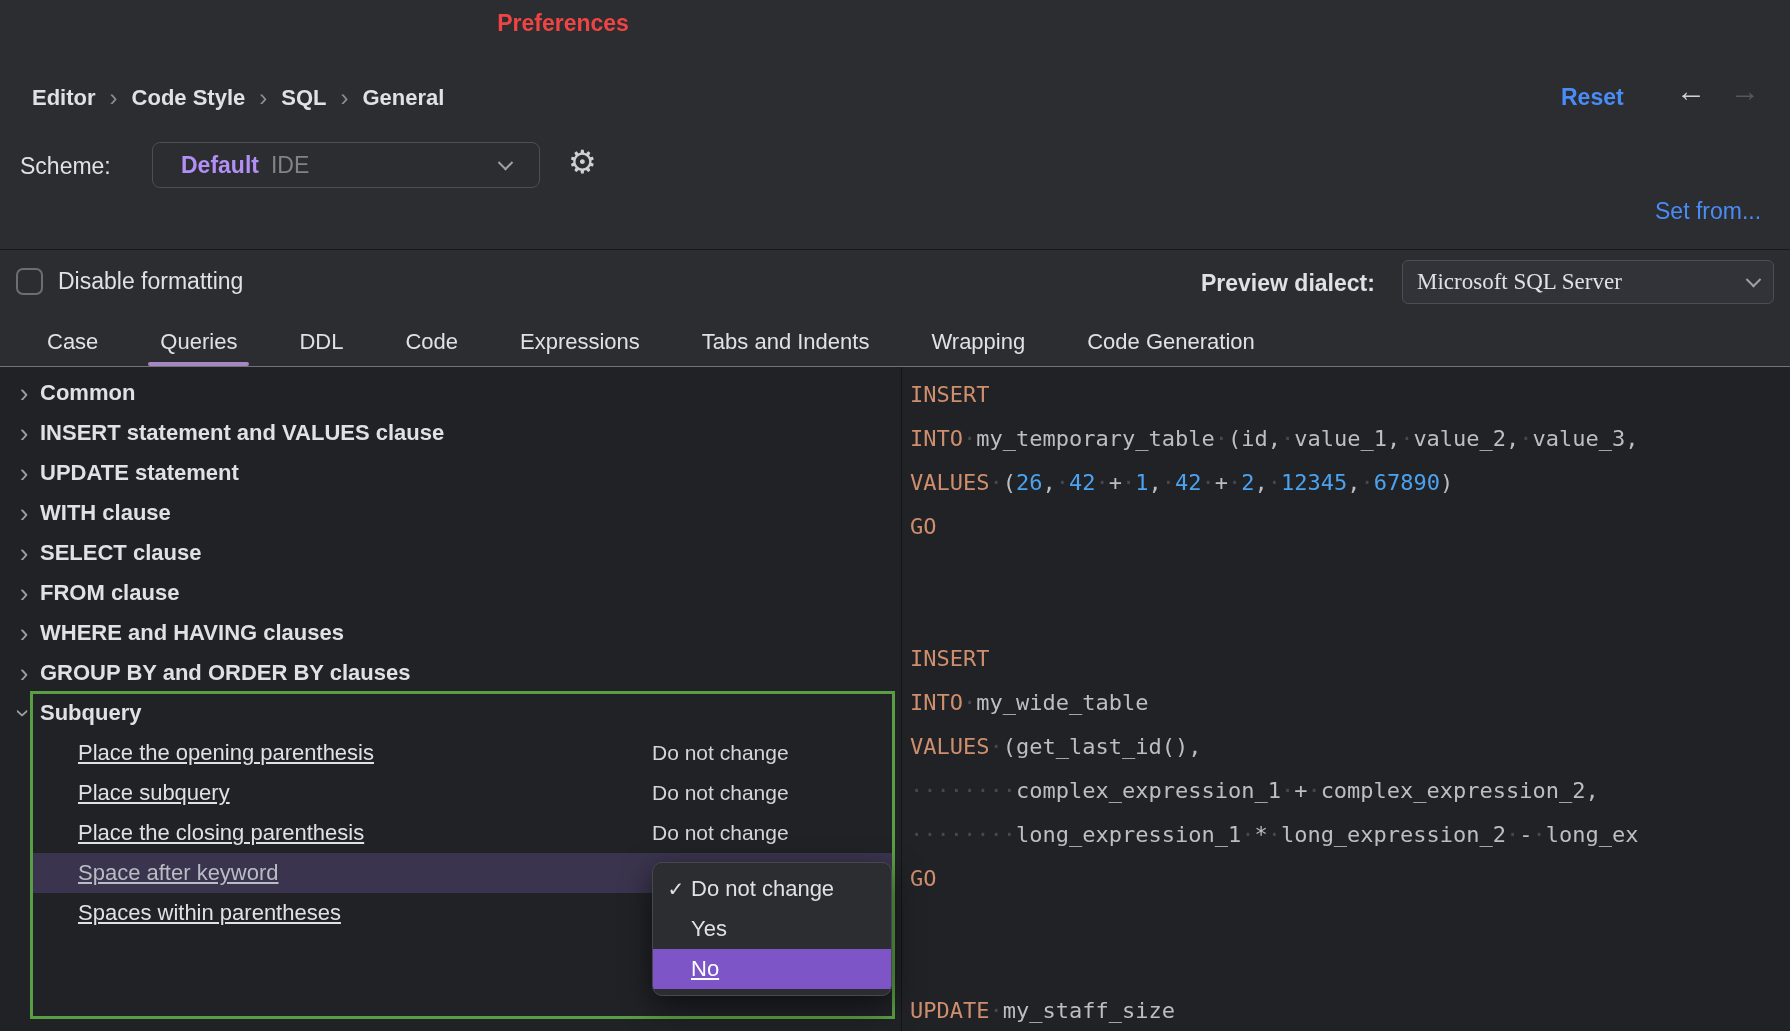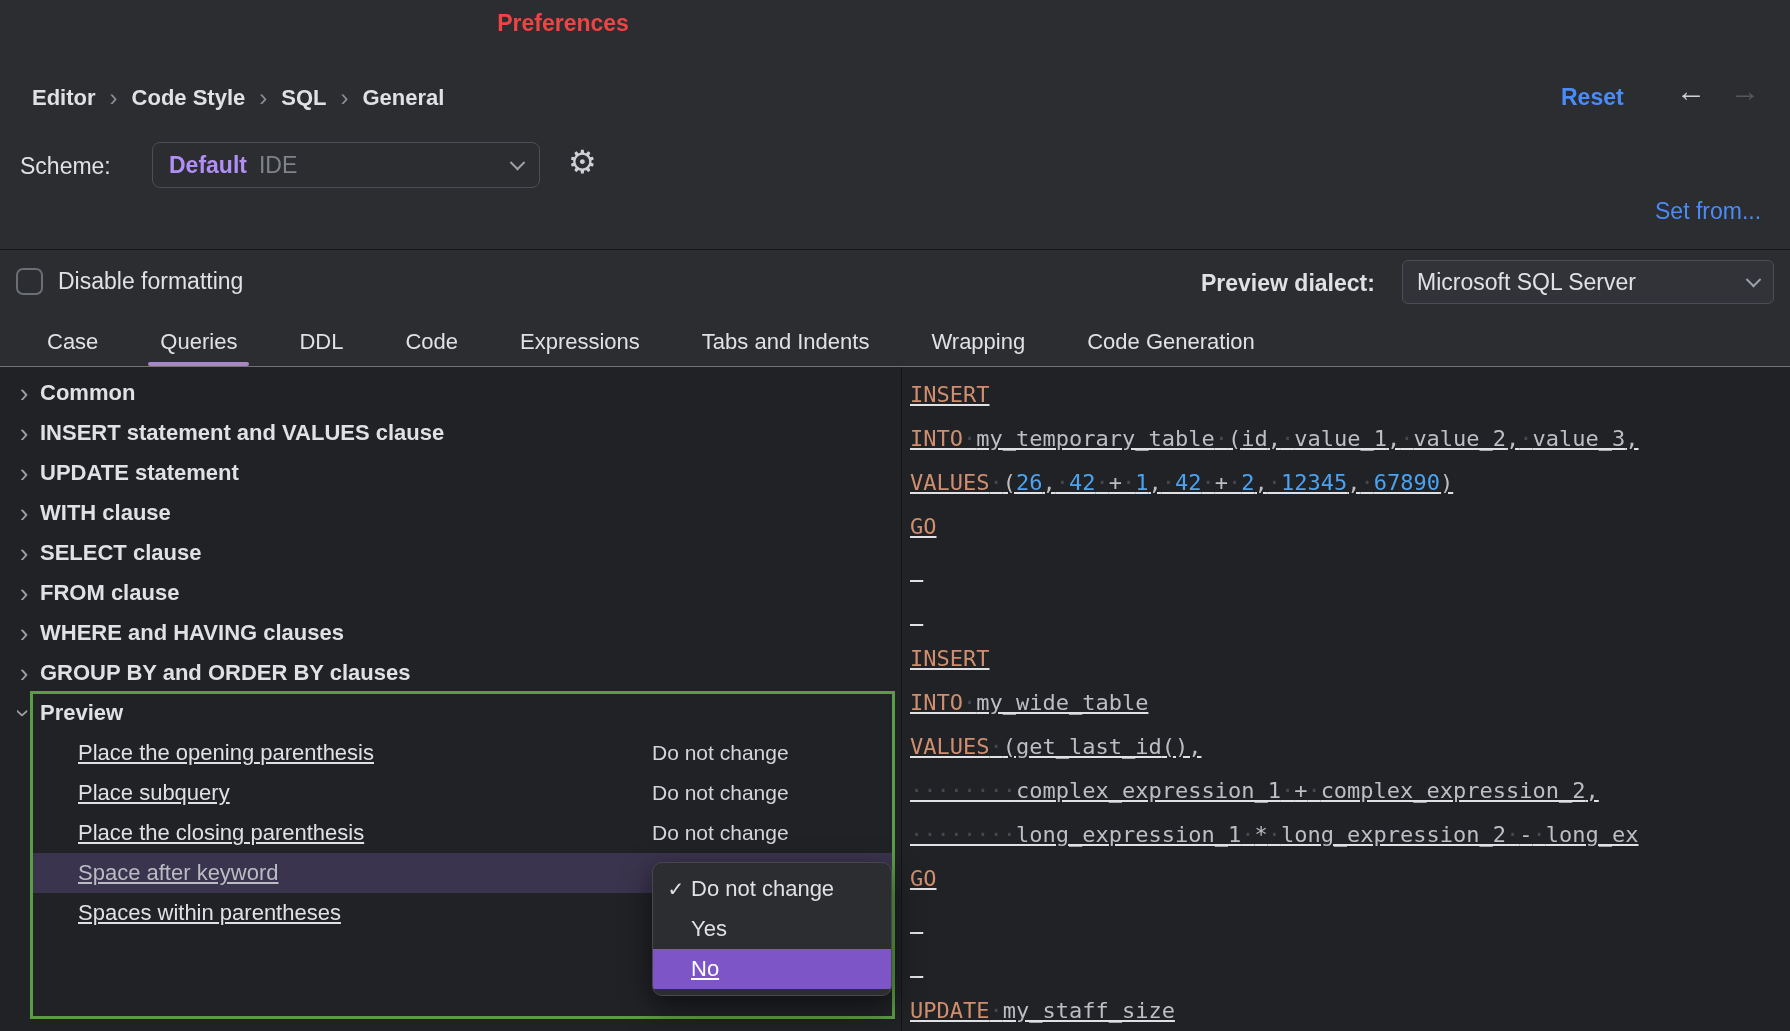--- a/index.html
+++ b/index.html
@@ -19,37 +19,37 @@
   .crumbs { position:absolute; left:32px; top:84px; display:flex; align-items:center; font-size:22px; font-weight:700; }
   .crumb { cursor:pointer; }
   .crumb-sep { color:#8a8d93; font-weight:400; margin:0 14px; font-size:24px; }
   .reset-link { position:absolute; left:1561px; top:84px; font-size:23px; font-weight:600; color:var(--accent-blue); cursor:pointer; }
   .nav-back { position:absolute; left:1676px; top:74px; font-size:30px; color:#cfd2d7; cursor:pointer; }
   .nav-fwd  { position:absolute; left:1730px; top:74px; font-size:30px; color:#55585e; cursor:pointer; }
 
   .scheme-label { position:absolute; left:20px; top:153px; font-size:23px; }
   .scheme-select { position:absolute; left:152px; top:142px; width:388px; height:46px;
                    border:1px solid #4c4e55; border-radius:8px; background:#2b2d30;
-                   display:flex; align-items:center; padding:0 16px; cursor:pointer; }
+                   display:flex; align-items:center; padding:0 28px; cursor:pointer; }
   .scheme-value { color:var(--scheme-value); font-weight:600; font-size:23px; }
   .scheme-target { color:#80838a; font-size:23px; margin-left:12px; }
   .chev-down { width:11px; height:11px; border-right:2px solid #9da0a8; border-bottom:2px solid #9da0a8;
                transform:rotate(45deg) translate(-2px,-2px); margin-left:auto; }
   .gear-btn { position:absolute; left:568px; top:146px; font-size:32px; color:#ced0d6; cursor:pointer; line-height:1; }
   .setfrom-link { position:absolute; left:1655px; top:198px; font-size:23px; color:var(--accent-blue); cursor:pointer; }
 
   
   .midbar { position:relative; height:117px; background:#2b2d30; border-bottom:1px solid #737373; }
   .cb-box { position:absolute; left:16px; top:18px; width:27px; height:27px;
             border:2px solid #6b6e75; border-radius:7px; background:transparent; cursor:pointer; }
   .cb-label { position:absolute; left:58px; top:18px; font-size:23px; line-height:27px; cursor:pointer; }
   .dialect-label { position:absolute; left:1201px; top:20px; font-size:23px;font-weight:bold; }
   .dialect-select { position:absolute; left:1402px; top:10px; width:372px; height:44px;
                     background:#313338; border:1px solid #4c4e55; border-radius:6px;
-                    display:flex; align-items:center; padding:0 14px; font-size:23px; cursor:pointer; }
+                    display:flex; align-items:center; padding:0 14px; font-size:23px; cursor:pointer;font-family:Liberation Serif, serif; }
   .tabs { position:absolute; left:32px; bottom:0; display:flex; }
   .tab { position:relative; height:48px; display:flex; align-items:center; padding:0 15px;
          margin-right:32px; font-size:22px; color:#dfe1e5; cursor:pointer; white-space:nowrap; }
   .tab.active::after { content:''; position:absolute; left:3px; right:3px; bottom:0; height:4px;
                        border-radius:3px; background:var(--tab-underline); }
 
   
   .content { display:flex; height:664px; background:#212226; }
   .tree-panel { position:relative; width:902px; border-right:1px solid #141517; padding-top:6px; }
   .trow { height:40px; display:flex; align-items:center; font-size:22px; position:relative; }
@@ -69,21 +69,21 @@
 
   .popup { position:absolute; left:652px; top:495px; width:240px; background:#2b2d30;
            border:1px solid #46484e; border-radius:10px; overflow:hidden;
            box-shadow:0 10px 30px rgba(0,0,0,.55); z-index:5; padding:6px 0; }
   .pitem { height:40px; display:flex; align-items:center; font-size:22px; padding:0 10px 0 8px; cursor:pointer; }
   .pitem .check { width:30px; text-align:center; font-size:20px; color:#dfe1e5; }
   .pitem.hl { background:var(--selection); color:#ffffff;text-decoration:underline; }
 
   .code-panel { flex:1; padding:6px 0 0 8px; overflow:hidden;
                 font-family:"DejaVu Sans Mono","Liberation Mono",monospace;
-                font-size:22px; line-height:44px;text-decoration:underline; }
+                font-size:22px; line-height:44px; }
   .cline { height:44px; white-space:pre; }
   .tk-kw  { color:var(--keyword); }
   .tk-id  { color:var(--identifier); }
   .tk-pn  { color:var(--identifier); }
   .tk-op  { color:var(--identifier); }
   .tk-num { color:var(--number); }
   .tk-ws  { color:var(--whitespace); }
 </style>
 </head>
 <body>
@@ -169,21 +169,21 @@
         <div class="trow group">
           <span class="chev">›</span>
           <span class="glbl">WHERE and HAVING clauses</span>
         </div>
         <div class="trow group">
           <span class="chev">›</span>
           <span class="glbl">GROUP BY and ORDER BY clauses</span>
         </div>
         <div class="trow group">
           <span class="chev open">›</span>
-          <span class="glbl">Preview</span>
+          <span class="glbl">Subquery</span>
         </div>
         <div class="trow child">
           <span class="clbl">Place the opening parenthesis</span>
           <span class="val">Do not change</span>
         </div>
         <div class="trow child">
           <span class="clbl">Place subquery</span>
           <span class="val">Do not change</span>
         </div>
         <div class="trow child">

